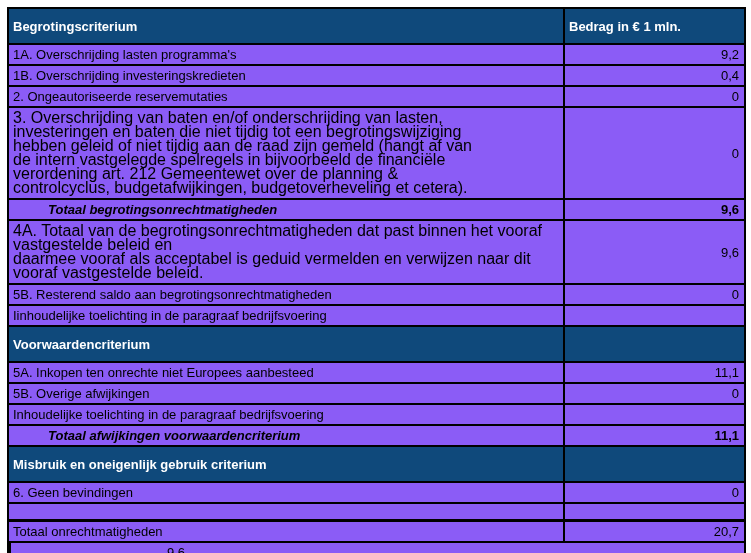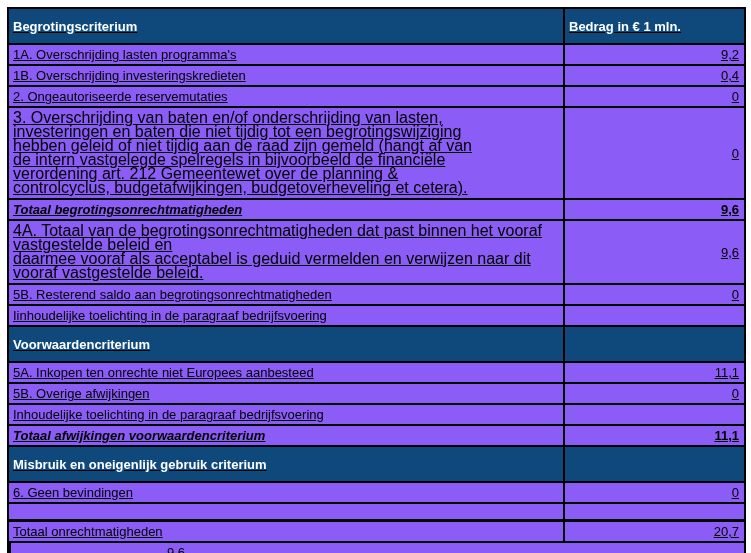--- a/index.html
+++ b/index.html
@@ -3,21 +3,21 @@
 <meta charset="utf-8">
 <style>
   * { margin: 0; padding: 0; box-sizing: border-box; }
   html, body {
     width: 751px; height: 553px;
     background: #ffffff;
     font-family: "Liberation Sans", "DejaVu Sans", sans-serif;
     color: #000000;
     overflow: hidden;
   }
-  .page { width: 693px; height: 553px; padding: 7px 5px 0 7px; text-decoration: underline; }
+  .page { width: 693px; height: 553px; padding: 7px 5px 0 7px; }
   .tbl {
     width: 739px;
     border: 2px solid #000;
     border-bottom-width: 3px;
   }
   .r {
     display: flex;
     align-items: stretch;
     border-bottom: 2px solid #000;
     min-height: 21px;
@@ -38,21 +38,21 @@
     justify-content: flex-end;
     text-align: right;
     padding: 2px 5px 2px 4px;
     font-size: 13px;
   }
   
   .hdr { background: #0F497B; color: #ffffff; min-height: 36px; }
   .hdr .label, .hdr .value { font-weight: bold; }
   .hdr .value { justify-content: flex-start; text-align: left; }
   
-  .total .label { font-weight: bold; font-style: italic; }
+  .total .label { font-weight: bold; font-style: italic; margin-left: 35px; }
   .total .value { font-weight: bold; }
   
   .multiline .label {
     font-size: 16px;
     line-height: 14px;
     white-space: pre-line;
     padding: 3px 4px;
   }
   .empty { min-height: 17px; }
   .thick-top { border-top: 1px solid #000; }

